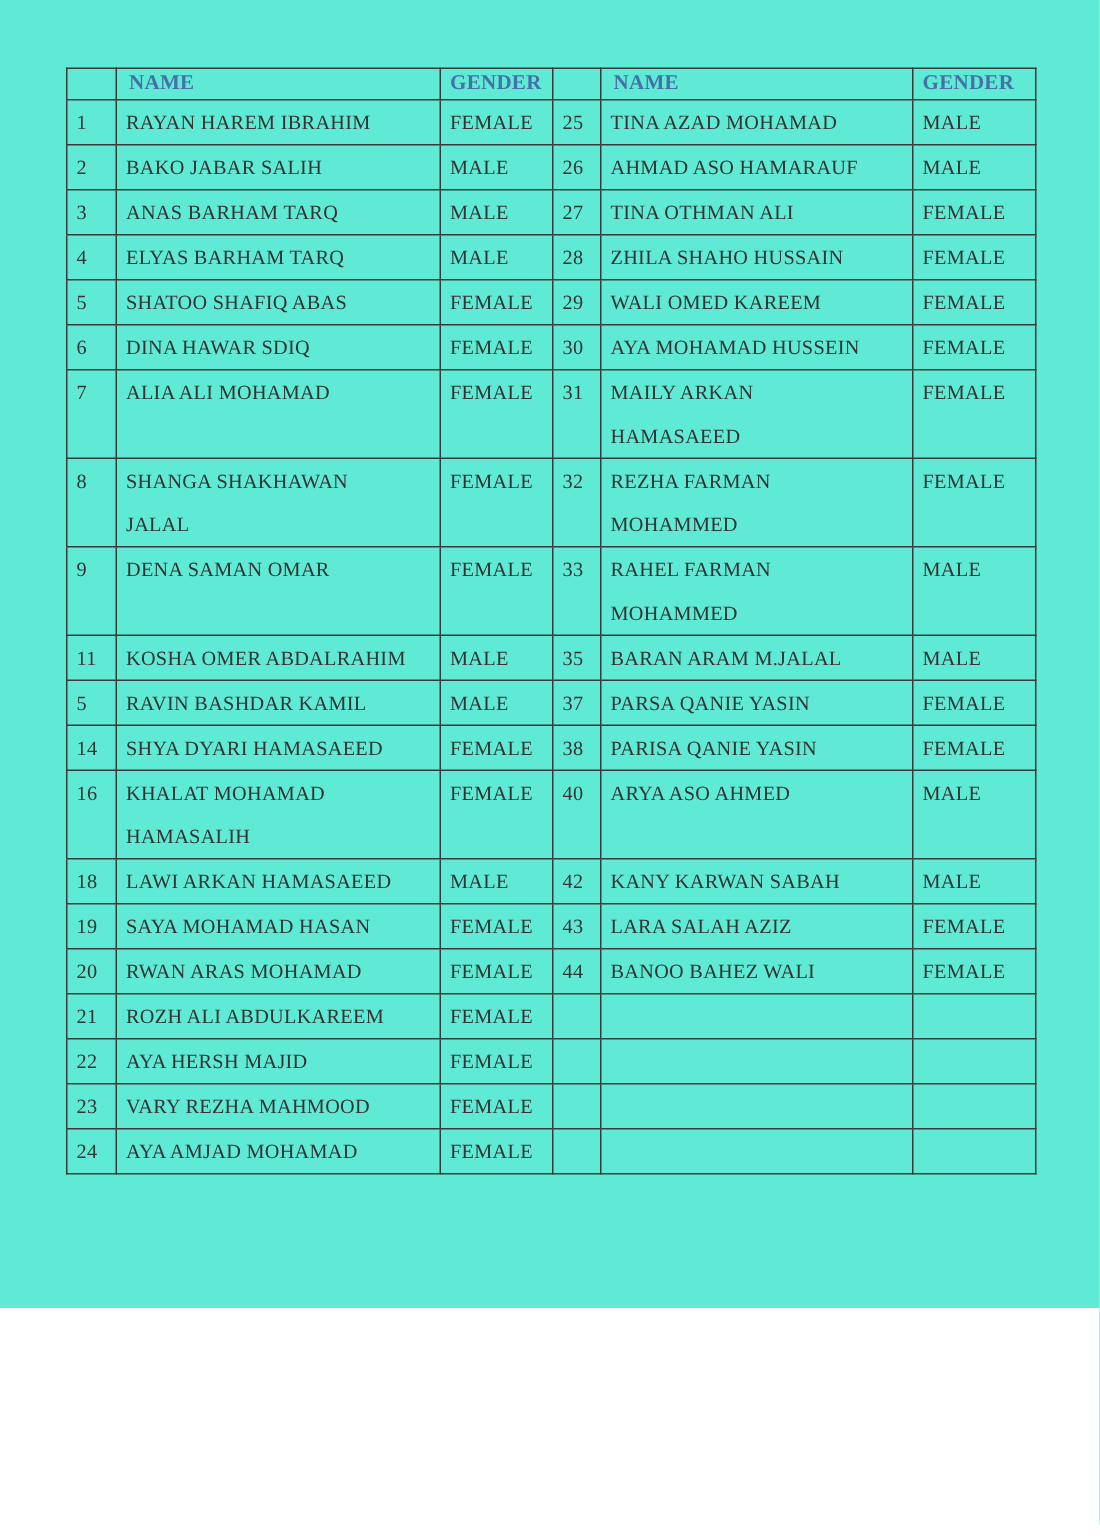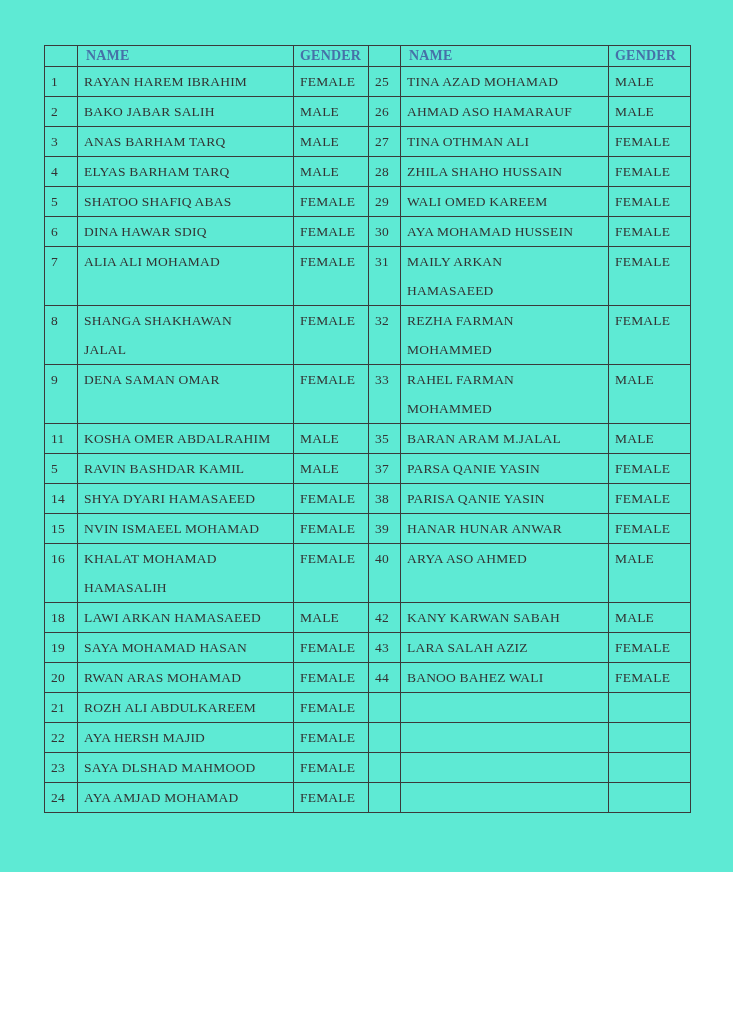--- a/index.html
+++ b/index.html
@@ -160,28 +160,20 @@
         </tr>
         <tr>
           <td class="col-no">14</td>
           <td class="col-name">SHYA DYARI HAMASAEED</td>
           <td class="col-gender">FEMALE</td>
           <td class="col-no">38</td>
           <td class="col-name">PARISA QANIE YASIN</td>
           <td class="col-gender">FEMALE</td>
         </tr>
         <tr>
-          <td class="col-no">15</td>
-          <td class="col-name">NVIN ISMAEEL MOHAMAD</td>
-          <td class="col-gender">FEMALE</td>
-          <td class="col-no">39</td>
-          <td class="col-name">HANAR HUNAR ANWAR</td>
-          <td class="col-gender">FEMALE</td>
-        </tr>
-        <tr>
           <td class="col-no">16</td>
           <td class="col-name">KHALAT MOHAMAD
 HAMASALIH</td>
           <td class="col-gender">FEMALE</td>
           <td class="col-no">40</td>
           <td class="col-name">ARYA ASO AHMED</td>
           <td class="col-gender">MALE</td>
         </tr>
         <tr>
           <td class="col-no">18</td>
@@ -218,21 +210,21 @@
         <tr>
           <td class="col-no">22</td>
           <td class="col-name">AYA HERSH MAJID</td>
           <td class="col-gender">FEMALE</td>
           <td class="col-no"></td>
           <td class="col-name"></td>
           <td class="col-gender"></td>
         </tr>
         <tr>
           <td class="col-no">23</td>
-          <td class="col-name">SAYA DLSHAD MAHMOOD</td>
+          <td class="col-name">VARY REZHA MAHMOOD</td>
           <td class="col-gender">FEMALE</td>
           <td class="col-no"></td>
           <td class="col-name"></td>
           <td class="col-gender"></td>
         </tr>
         <tr>
           <td class="col-no">24</td>
           <td class="col-name">AYA AMJAD MOHAMAD</td>
           <td class="col-gender">FEMALE</td>
           <td class="col-no"></td>

